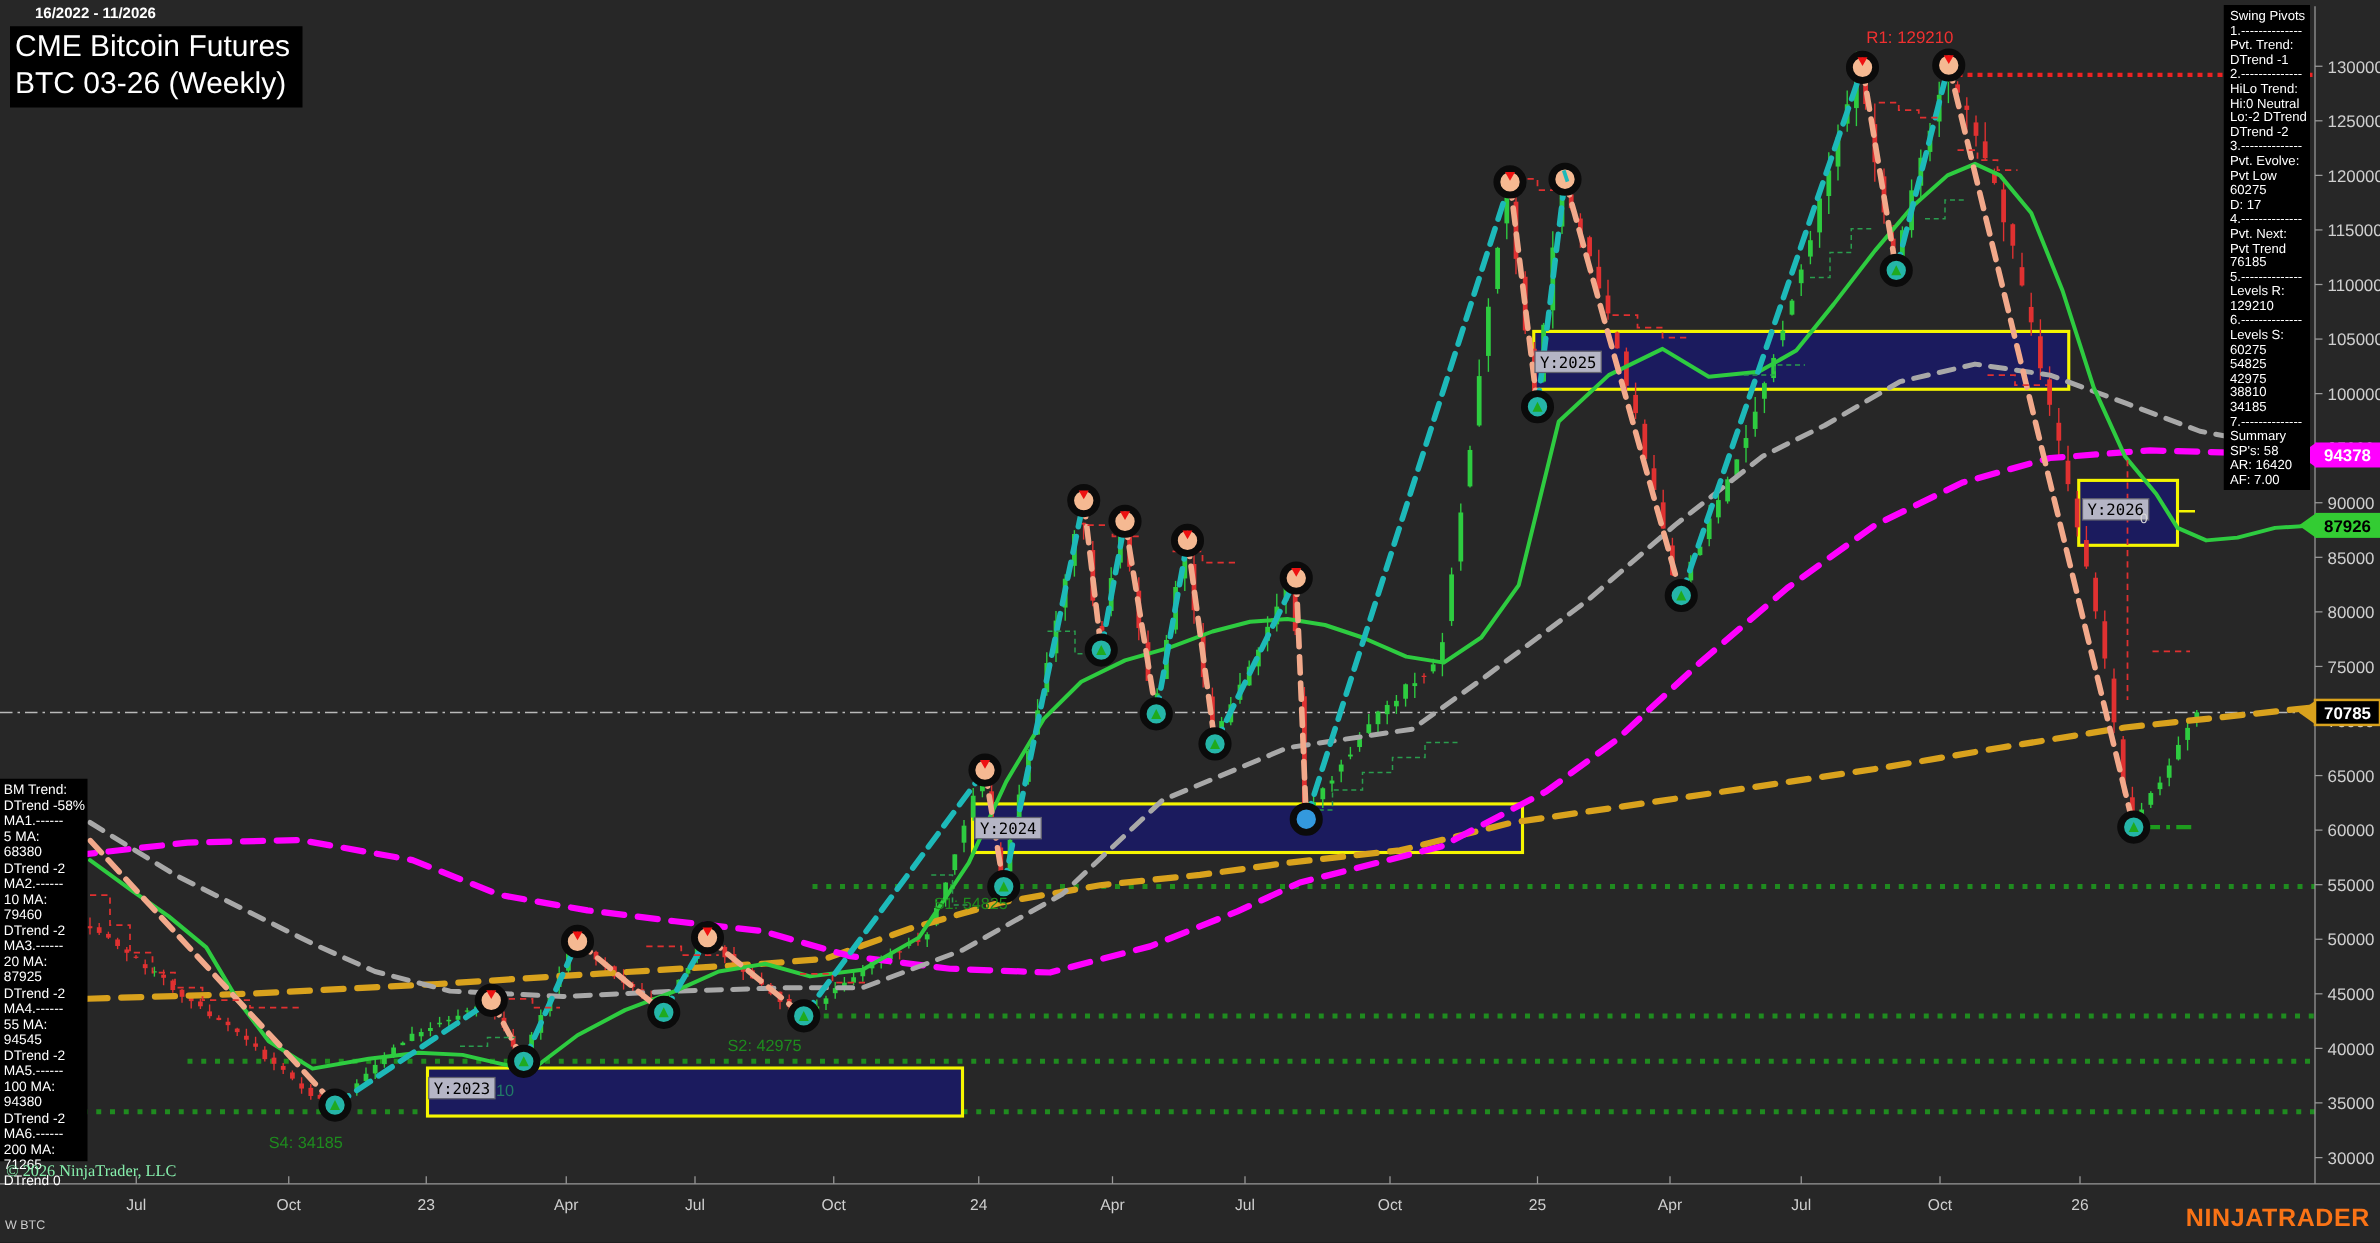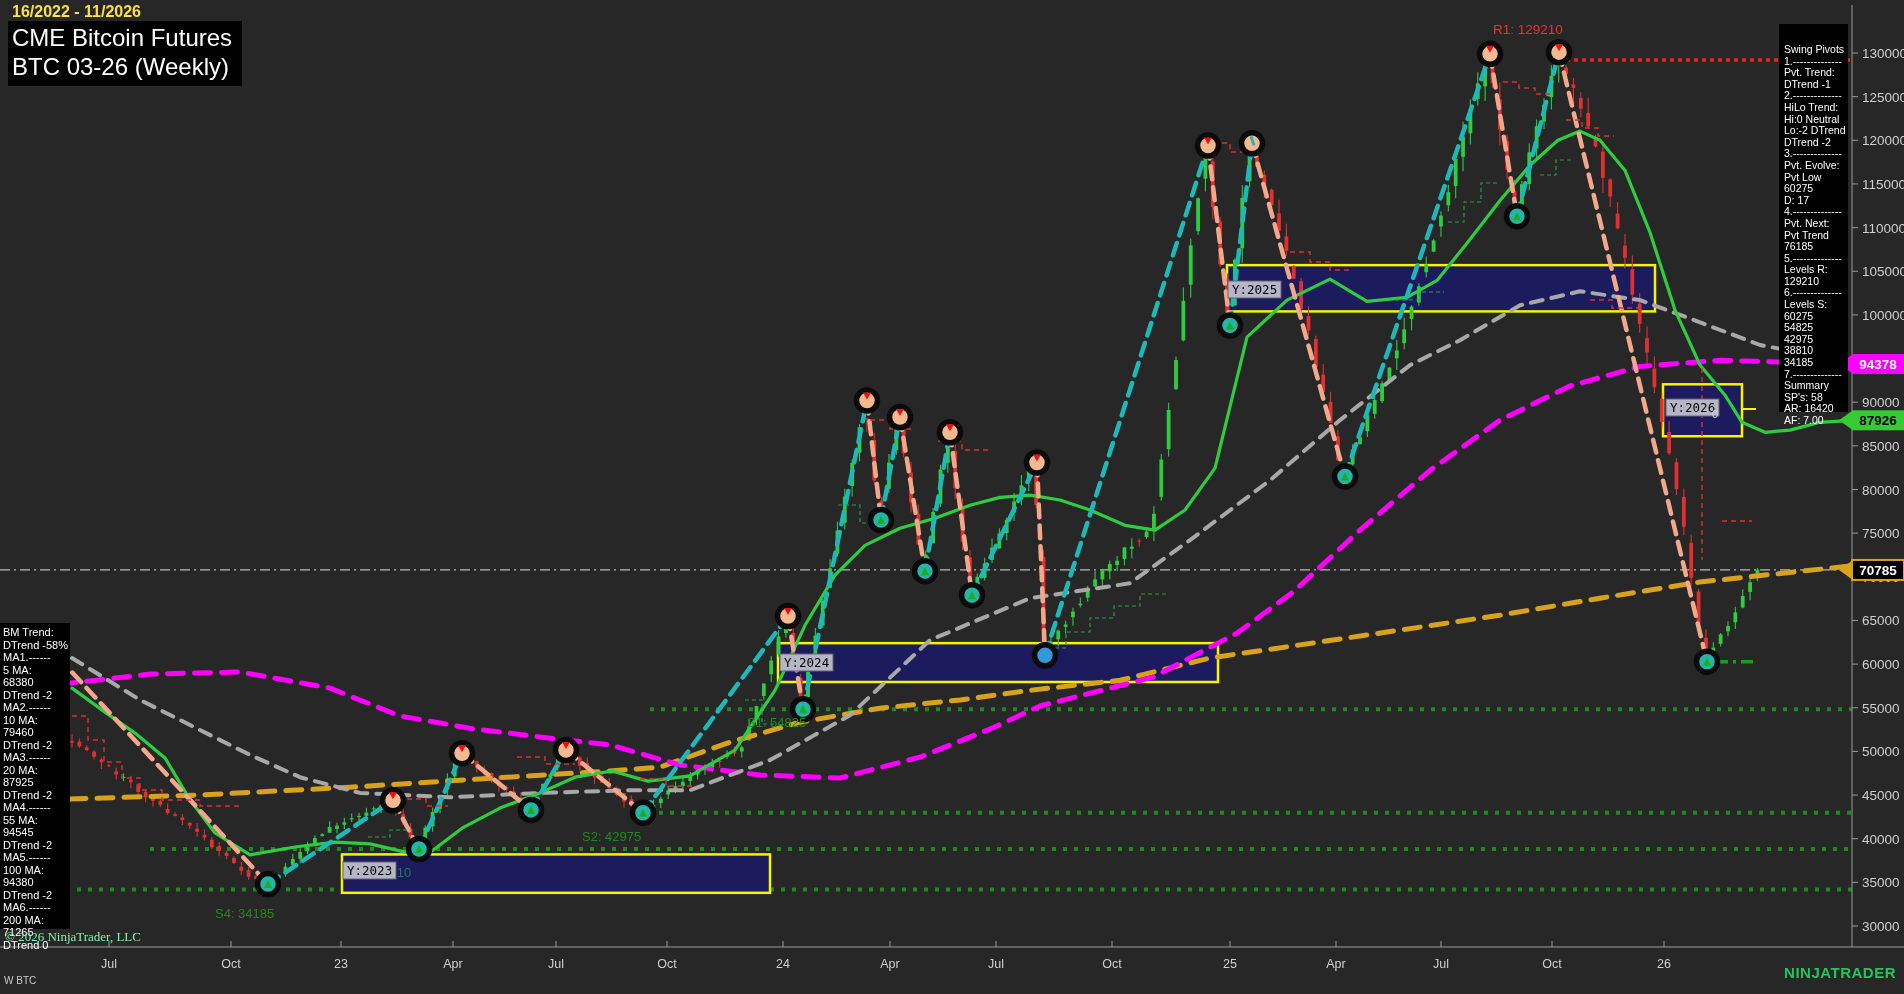--- a/index.html
+++ b/index.html
@@ -1,31 +1,31 @@
 <!DOCTYPE html>
 <html><head>
 <meta charset="utf-8">
 <style>
   html,body{margin:0;padding:0;background:#1b1b1b;}
   .stage{position:relative;width:1904px;height:994px;background:#272727;overflow:hidden;
          font-family:"Liberation Sans",sans-serif;}
   svg{position:absolute;left:0;top:0;}
-  .range-label{position:absolute;left:12px;top:3px;color:#fde047;font-size:16px;font-weight:700;}
+  .range-label{position:absolute;left:28px;top:3px;color:#ffffff;font-size:12px;font-weight:700;}
   .title-box{position:absolute;left:8px;top:21px;width:226px;height:61px;background:#000;
              color:#fff;font-size:24px;line-height:29px;padding:2px 4px;}
-  .swing-panel{position:absolute;left:1779px;top:24px;width:69px;height:388px;background:#000;
-               color:#fff;font-size:10.5px;line-height:11.6px;padding:20px 0 0 5px;box-sizing:border-box;}
+  .swing-panel{position:absolute;left:1779px;top:4px;width:69px;height:388px;background:#000;
+               color:#fff;font-size:10.5px;line-height:11.6px;padding:4px 0 0 5px;box-sizing:border-box;}
   .bench-box{position:absolute;left:0px;top:590px;width:331px;height:30px;background:#1b1b5e;
              border:2px solid #f5f500;border-left:none;}
   .bench-box-text{position:absolute;left:26px;top:1px;color:#fff;font-size:11px;line-height:11px;}
   .bench-list{position:absolute;left:0px;top:623px;width:70px;height:306px;background:#000;
               color:#fff;font-size:11px;font-weight:400;line-height:12.5px;padding:3px 0 0 3px;box-sizing:border-box;}
   .copyright{position:absolute;left:5px;top:929px;color:#86efac;font-size:13px;font-family:Liberation Serif, serif;}
   .instrument{position:absolute;left:4px;top:975px;color:#cccccc;font-size:10px;}
-  .brand{position:absolute;right:8px;top:964px;color:#22c55e;font-size:15px;font-weight:700;letter-spacing:0.5px;text-align:center;}
+  .brand{position:absolute;right:8px;top:964px;color:#f97316;font-size:20px;font-weight:700;letter-spacing:0.5px;text-align:center;}
 </style>
 </head>
 <body>
 
 <div class="stage">
   <svg id="chart" width="1904" height="994">
       <rect x="0" y="0" width="1904" height="994" fill="#272727"></rect>
       <line x1="0" y1="569.94695" x2="1852" y2="569.94695" stroke="#b9b9b9" stroke-width="1.2" stroke-dasharray="10 4 2 4"></line>
       <line x1="650" y1="709.27775" x2="1852" y2="709.27775" stroke="#1f8b1f" stroke-width="4" stroke-dasharray="4 7"></line>
       <line x1="648" y1="812.72825" x2="1852" y2="812.72825" stroke="#1f8b1f" stroke-width="4" stroke-dasharray="4 7"></line>

